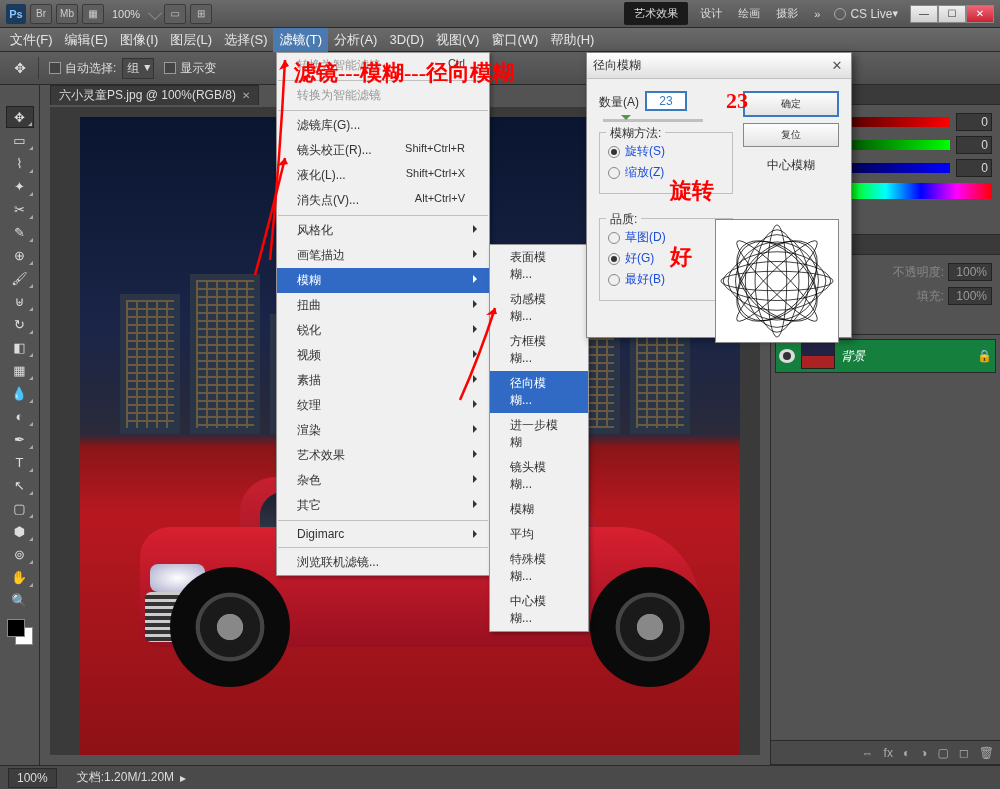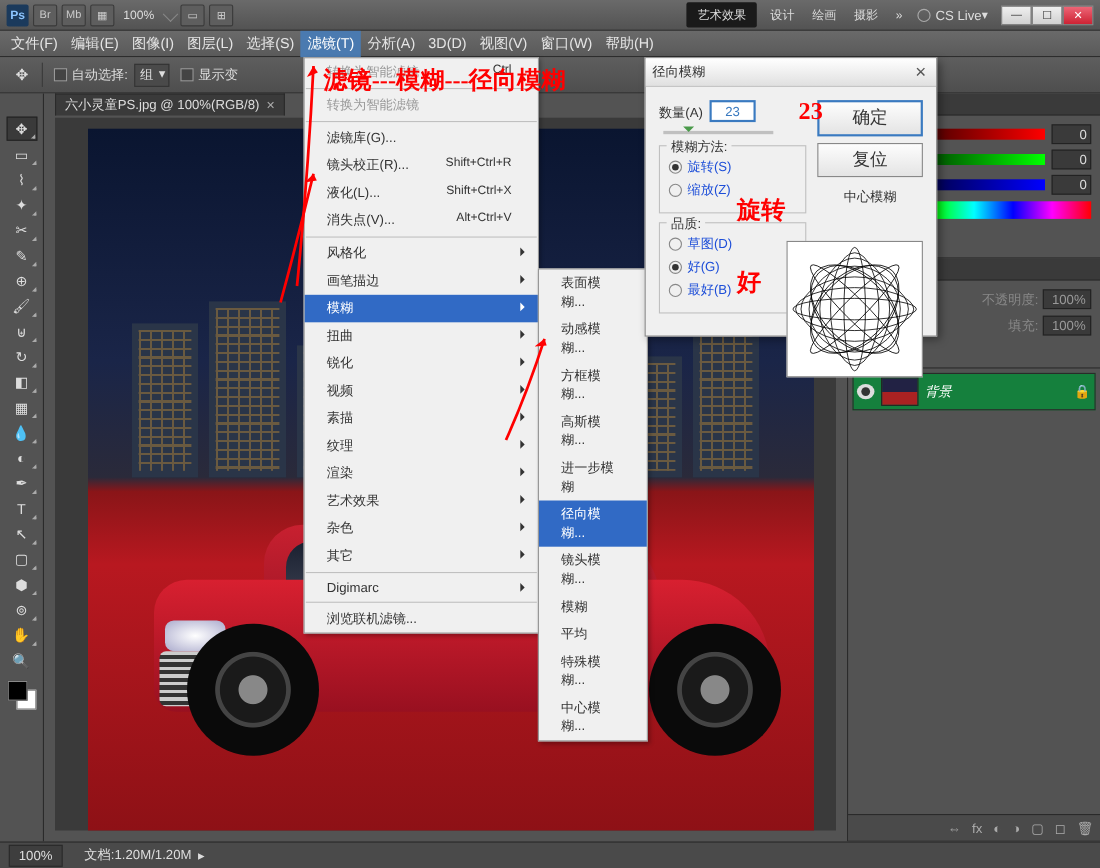--- a/index.html
+++ b/index.html
@@ -88,27 +88,27 @@
 .dialog{position:absolute;top:52px;left:586px;width:266px;background:#f0f0f0;border:1px solid #888;box-shadow:3px 3px 8px rgba(0,0,0,0.4);z-index:102}
 .dlg-title{height:26px;background:linear-gradient(#fff,#e0e0e0);display:flex;align-items:center;justify-content:space-between;padding:0 6px;border-bottom:1px solid #c0c0c0;font-size:12px;color:#333}
 .dlg-close{width:16px;height:16px;display:flex;align-items:center;justify-content:center;font-size:13px;color:#555}
 .dlg-body{padding:12px;display:flex;gap:10px}
 .dlg-left{flex:1}
 .dlg-row{display:flex;align-items:flex-end;margin-bottom:8px}
 .dlg-row .lbl{color:#333;font-size:12px}
 .dlg-input{width:42px;border:2px solid #3a7ac0;padding:1px 2px;color:#3a7ac0;background:#fff;margin-left:6px;text-align:center}
 .dlg-slider{width:100px;height:3px;background:#c0c0c0;position:relative;margin-left:4px;margin-bottom:10px}
 .dlg-slider::after{content:"";position:absolute;left:18px;top:-4px;width:0;height:0;border:5px solid transparent;border-top-color:#4a9a4a}
-.fieldset{border:1px solid #c0c0c0;padding:6px 8px 8px;margin-bottom:8px;position:relative}
+.fieldset{border:1px solid #c0c0c0;padding:6px 8px 8px;margin-bottom:24px;position:relative}
 .fieldset .legend{position:absolute;top:-8px;left:6px;background:#f0f0f0;padding:0 4px;font-size:12px;color:#333}
 .radio-row{display:flex;align-items:center;margin:4px 0;font-size:12px;color:#1d4ed8}
 .radio{width:12px;height:12px;border:1px solid #888;border-radius:50%;margin-right:5px;display:flex;align-items:center;justify-content:center}
 .radio.checked::after{content:"";width:6px;height:6px;background:#333;border-radius:50%}
 .dlg-right{width:96px;display:flex;flex-direction:column;gap:6px}
-.dlg-btn{background:linear-gradient(#fdfdfd,#e4e4e4);border:1px solid #888;padding:4px 0;text-align:center;font-size:16px;color:#333}
+.dlg-btn{background:linear-gradient(#fdfdfd,#e4e4e4);border:1px solid #888;padding:4px 0;text-align:center;font-size:10px;color:#333}
 .dlg-btn.primary{border:2px solid #3a7ac0}
 .preview-label{text-align:center;font-size:12px;color:#333;margin-top:4px}
 .preview-box{position:absolute;top:166px;right:12px;width:124px;height:124px;border:1px solid #888;background:#fff}
 .preview-box svg{width:100%;height:100%}
 .annot{position:absolute;color:#f00;font-size:22px;font-family:"SimSun","Microsoft YaHei";font-weight:bold;z-index:200;pointer-events:none}
 .arrow-svg{position:absolute;z-index:199;pointer-events:none}
 </style>
 </head>
 <body>
 
@@ -365,23 +365,22 @@
   <div class="dd-sep"></div>
   <div class="dd-item">
       <span>浏览联机滤镜...</span>
     </div>
 </div>
 
 <div class="submenu">
   <div class="dd-item">表面模糊...</div>
   <div class="dd-item">动感模糊...</div>
   <div class="dd-item">方框模糊...</div>
-  <div class="dd-item">高斯模糊...</div>
+  <div class="dd-item hl">径向模糊...</div>
   <div class="dd-item">进一步模糊</div>
-  <div class="dd-item hl">径向模糊...</div>
   <div class="dd-item">镜头模糊...</div>
   <div class="dd-item">模糊</div>
   <div class="dd-item">平均</div>
   <div class="dd-item">特殊模糊...</div>
   <div class="dd-item">中心模糊...</div>
 </div>
 
 <div class="dialog">
   <div class="dlg-title">
     <span>径向模糊</span>

